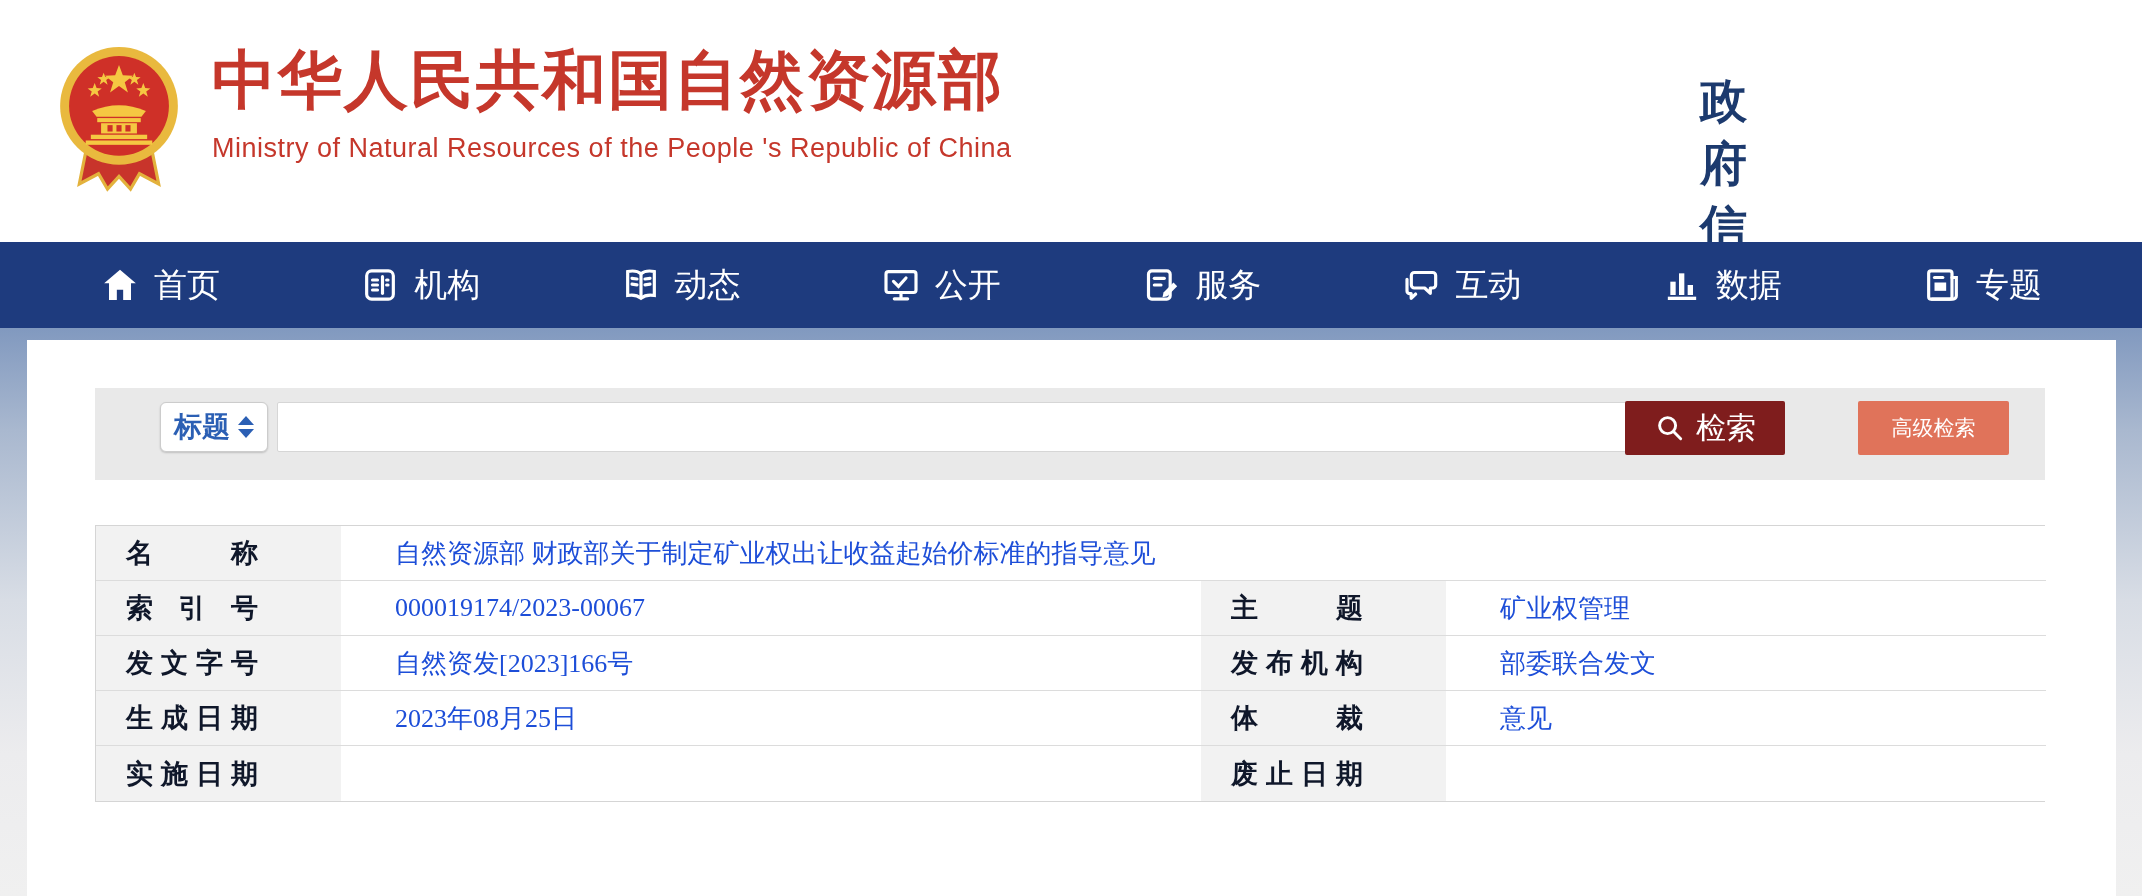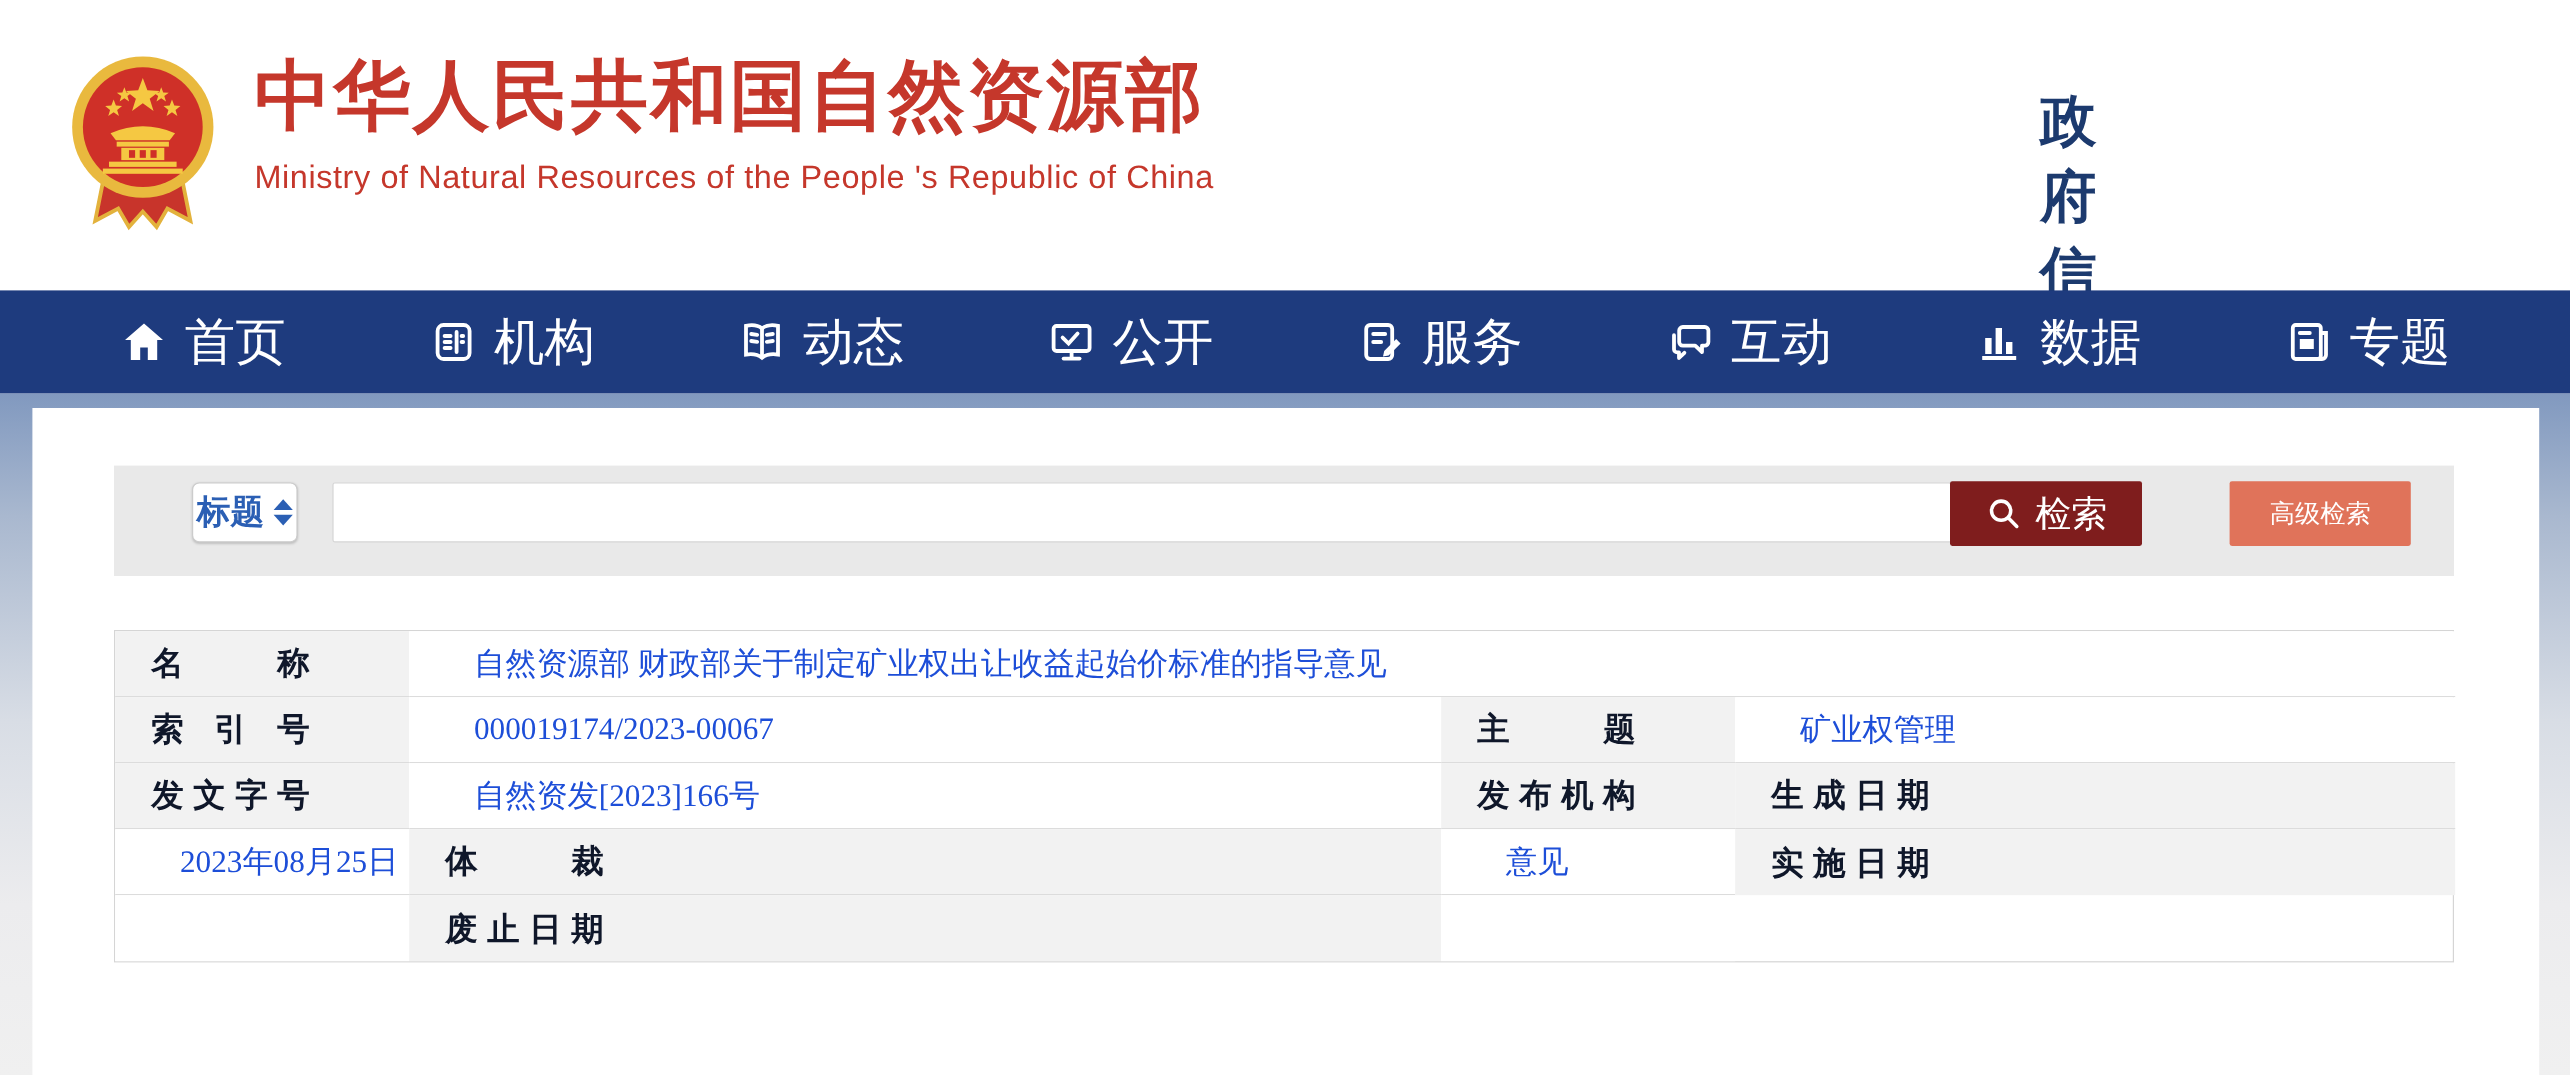--- a/index.html
+++ b/index.html
@@ -14,31 +14,31 @@
                 font-family:"Liberation Sans","DejaVu Sans",sans-serif; }
   .site-subtitle { font-size:27px; color:#c5372b; margin-top:6px; letter-spacing:.5px; }
   .gov-info-title { position:absolute; left:1700px; top:70px; font-size:47px; font-weight:bold;
                     color:#1c3a6e; letter-spacing:4px;
                     font-family:"Liberation Serif","DejaVu Serif",serif; }
 
   
   .main-nav { position:absolute; left:0; top:242px; width:2142px; height:86px; background:#1e3b7e; }
   .nav-inner { position:absolute; left:100px; right:100px; top:0; height:86px;
                display:flex; justify-content:space-between; align-items:center; }
-  .nav-item { display:flex; align-items:center; gap:14px; color:#ffffff; font-size:42px; cursor:pointer; }
+  .nav-item { display:flex; align-items:center; gap:14px; color:#ffffff; font-size:33px; cursor:pointer; }
   .nav-item svg { width:40px; height:40px; display:block; }
 
   
   .page-bg { position:absolute; left:0; top:328px; width:2142px; height:568px;
              background:linear-gradient(#8199bf 0%, #a9b8cf 18%, #d8dde5 48%, #ececee 75%, #f0f0f0 100%); }
   .content-panel { position:absolute; left:27px; top:340px; width:2089px; height:556px; background:#ffffff; }
 
   
   .search-panel { position:absolute; left:68px; top:48px; width:1950px; height:92px; background:#e9e9e9; }
-  .field-selector { position:absolute; left:65px; top:14px; width:88px; height:50px; background:#fff;
+  .field-selector { position:absolute; left:65px; top:14px; width:108px; height:50px; background:#fff;
                     border:1px solid #cccccc; border-radius:6px; box-shadow:0 1px 2px rgba(0,0,0,.18);
                     display:flex; align-items:center; justify-content:center; gap:8px; cursor:pointer; }
   .field-selector .fs-label { color:#2b5fb4; font-size:28px; font-weight:bold; }
   .spinner { display:flex; flex-direction:column; gap:4px; }
   .spinner i { display:block; width:0; height:0; border-left:8px solid transparent; border-right:8px solid transparent; }
   .spinner .up { border-bottom:9px solid #2b5fb4; }
   .spinner .down { border-top:9px solid #2b5fb4; }
   .search-input { position:absolute; left:182px; top:14px; width:1406px; height:50px; background:#fff;
                   border:1px solid #d6d6d6; border-radius:2px; font-size:26px; padding:0 16px; outline:none; }
   .btn { position:absolute; top:13px; height:54px; border:none; color:#fff; cursor:pointer;
@@ -227,20 +227,21 @@
       </div>
     <div class="cell cell-value">矿业权管理</div>
 
     <div class="cell cell-label">
         <span>发文字号</span>
       </div>
     <div class="cell cell-value">自然资发[2023]166号</div>
     <div class="cell cell-label">
         <span>发布机构</span>
       </div>
+    <div class="cell cell-value">部委联合发文</div>
 
     <div class="cell cell-label">
         <span>生成日期</span>
       </div>
     <div class="cell cell-value">2023年08月25日</div>
     <div class="cell cell-label">
         <span>体裁</span>
       </div>
     <div class="cell cell-value">意见</div>
 

